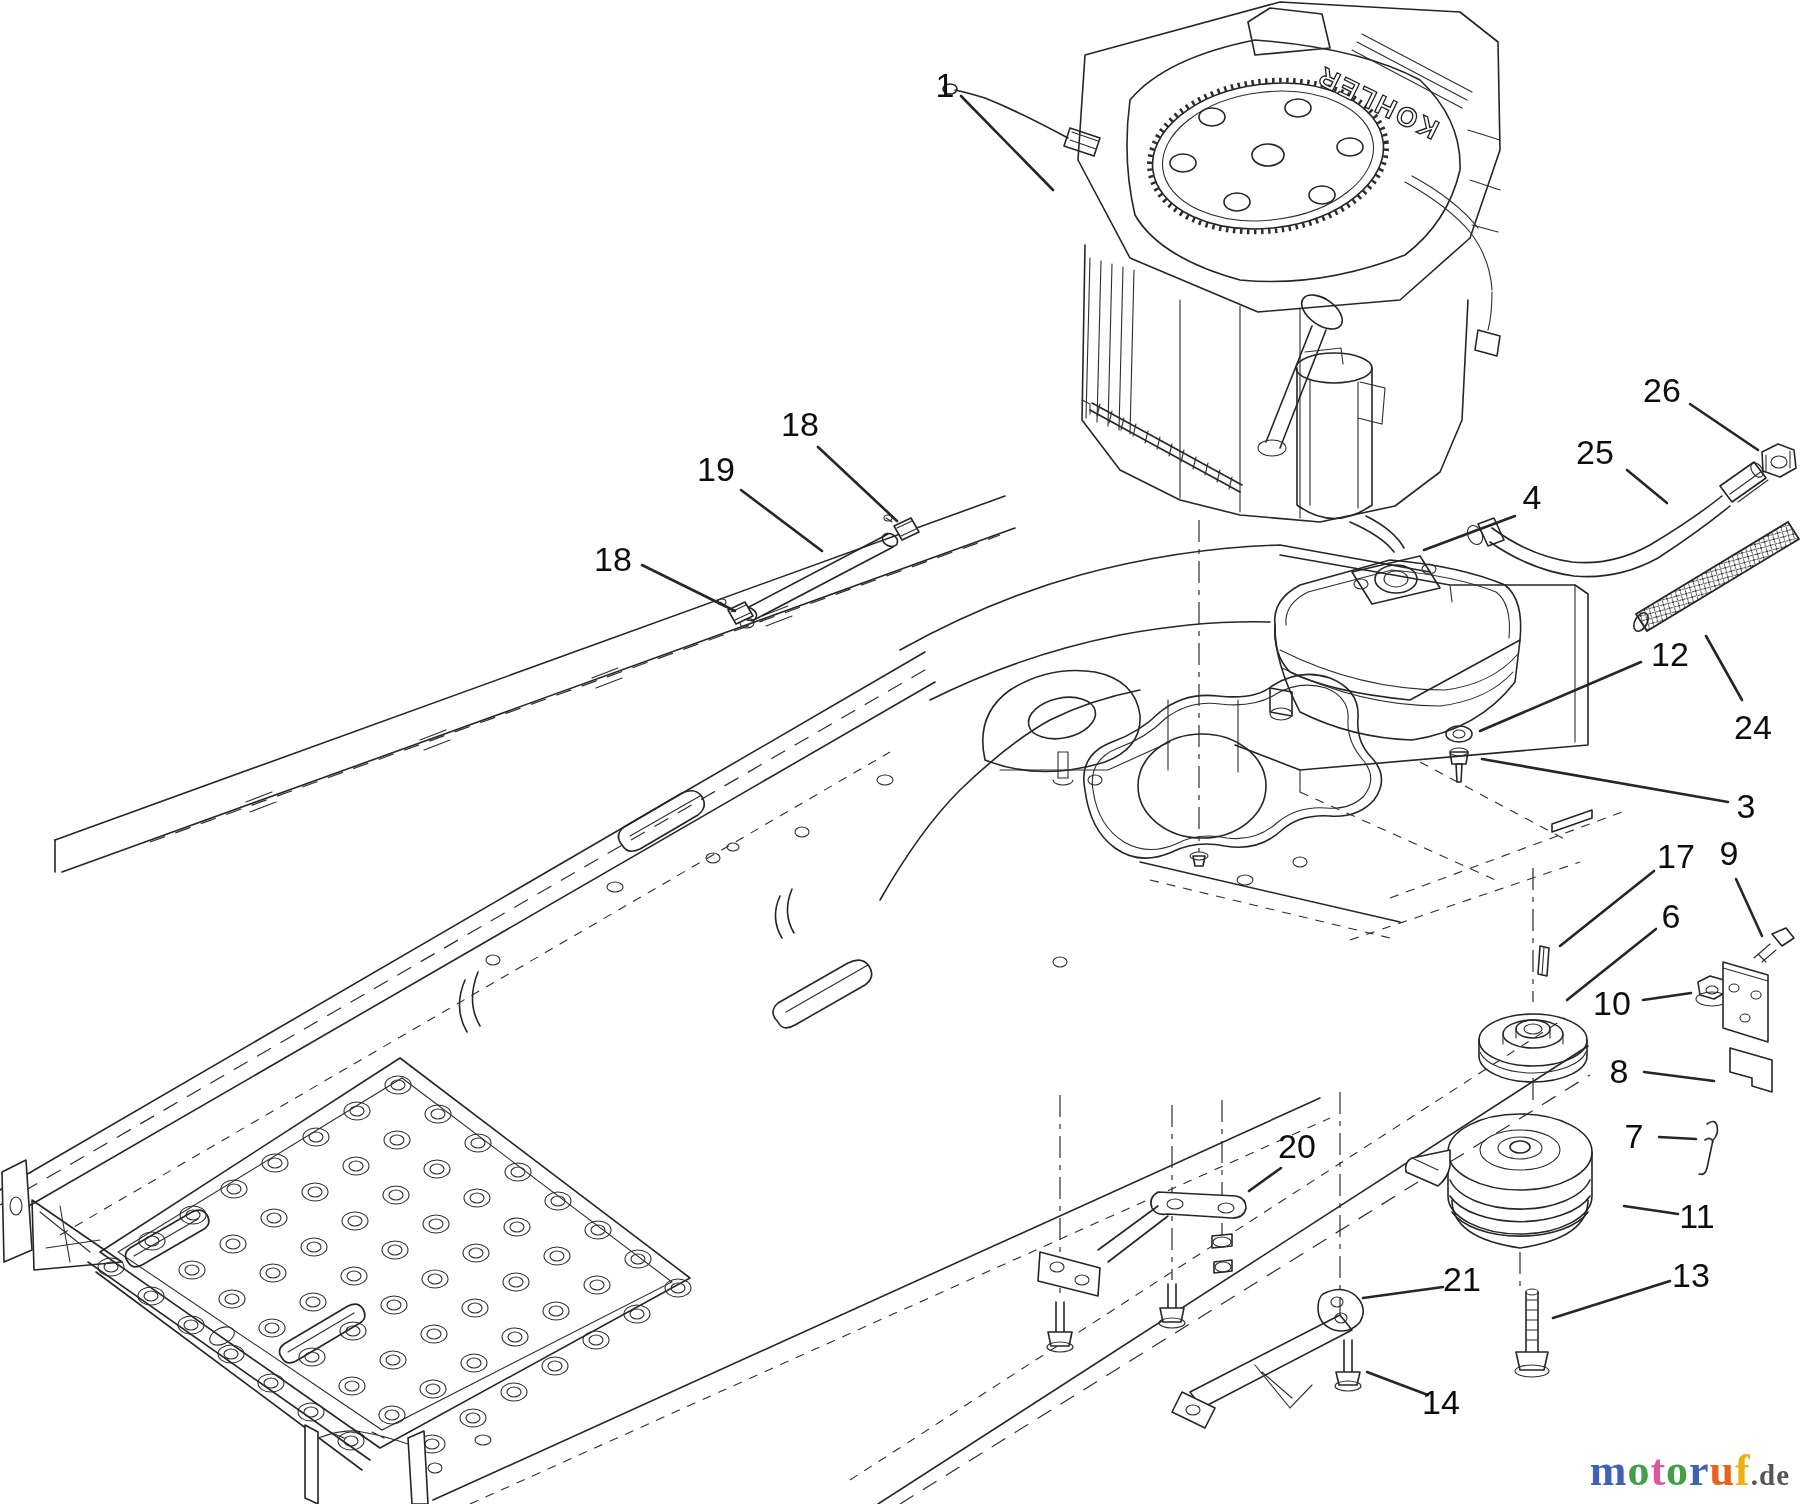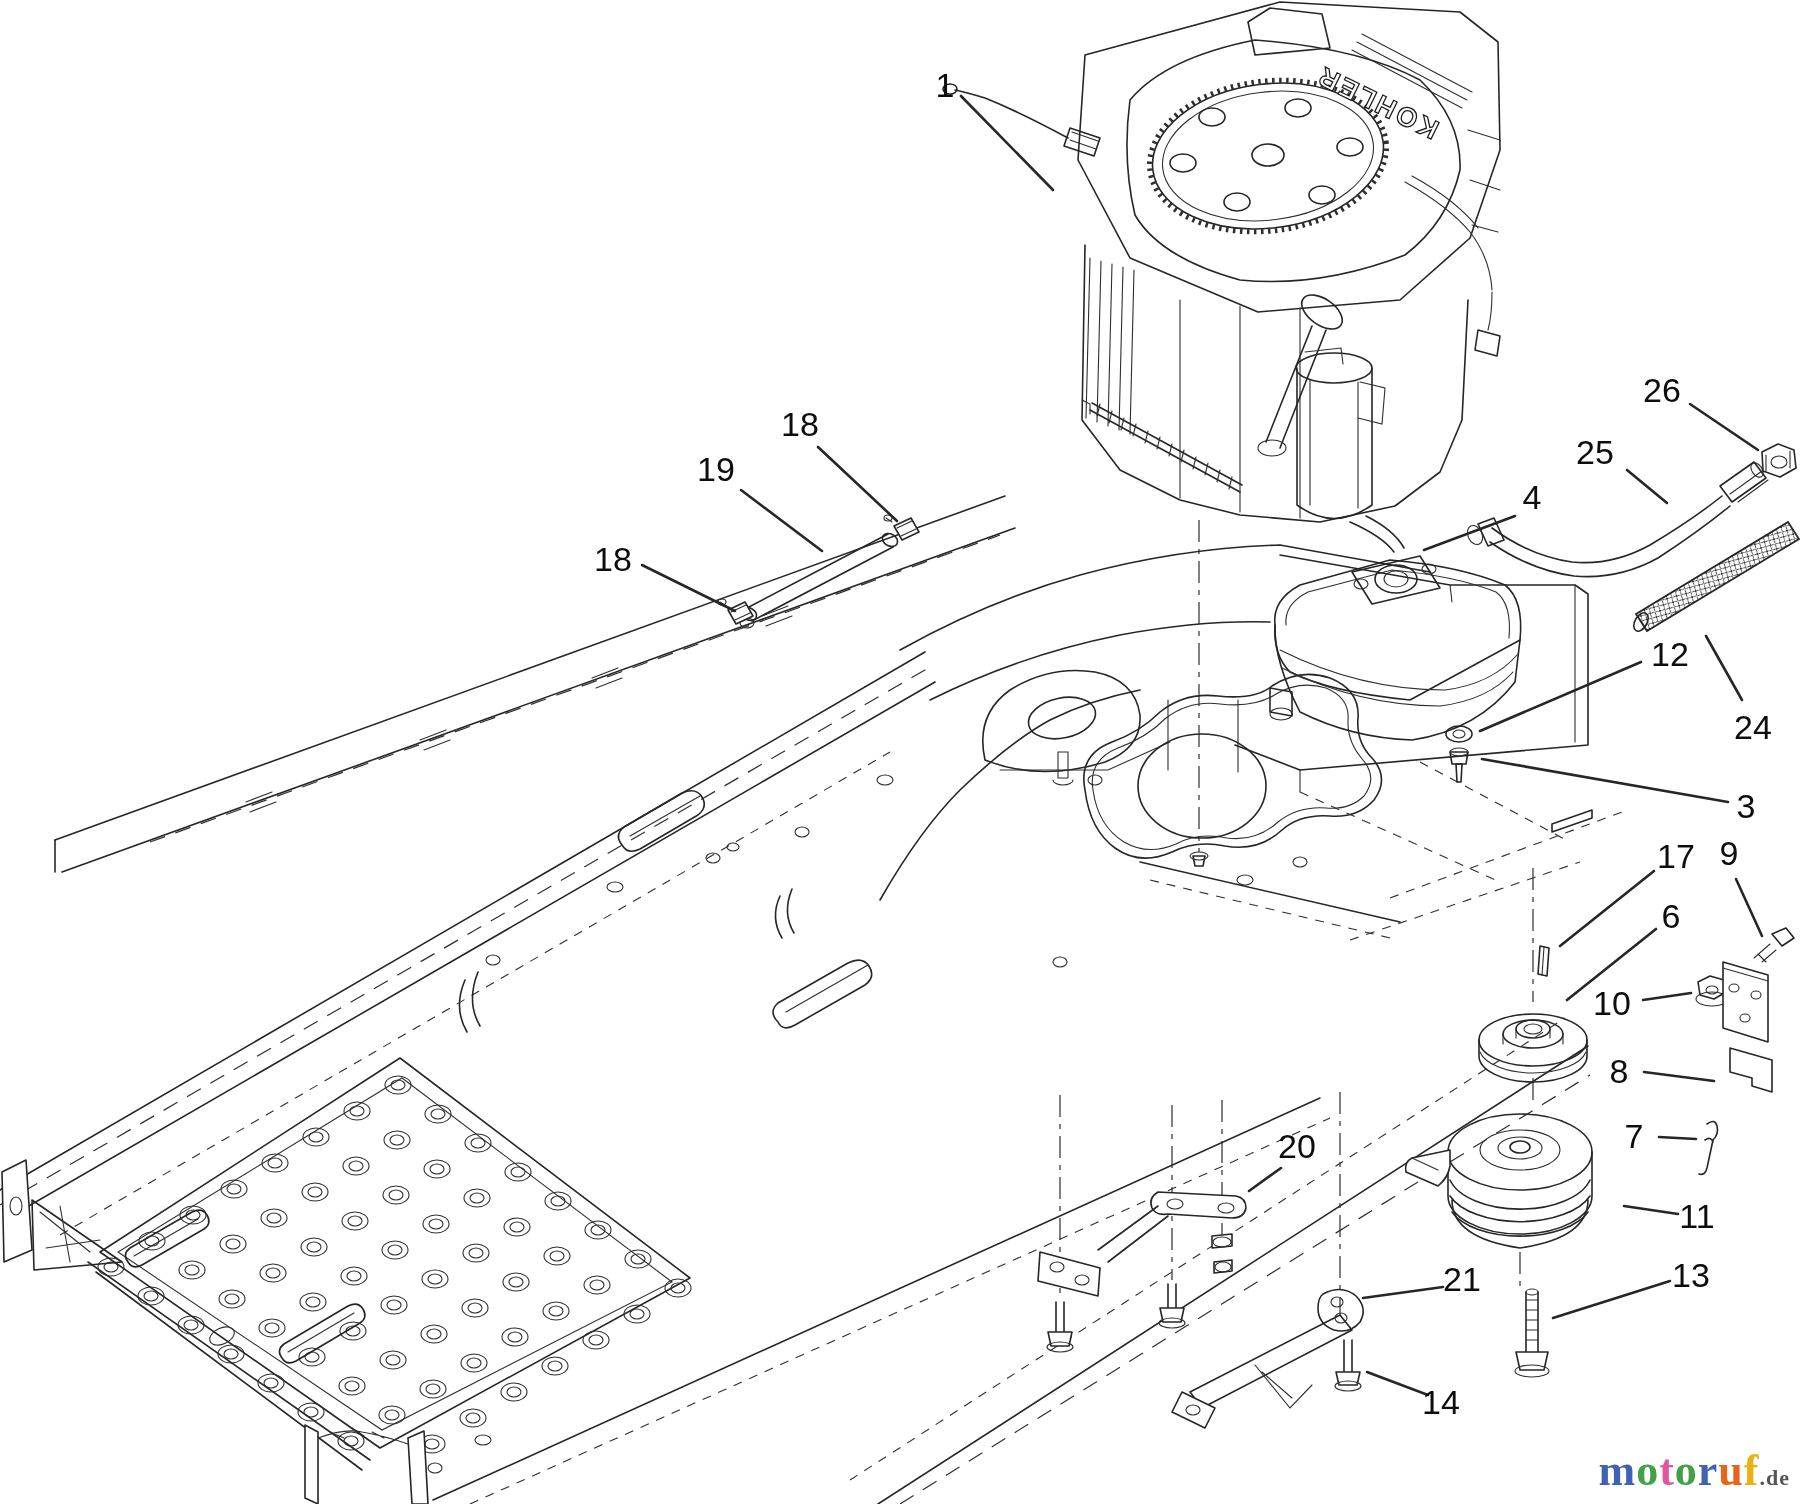--- a/index.html
+++ b/index.html
@@ -7,21 +7,21 @@
   svg{position:absolute;left:0;top:0;}
   .ln{fill:none;stroke:#262626;stroke-width:1.6;stroke-linecap:round;stroke-linejoin:round;}
   .ln-thin{fill:none;stroke:#2e2e2e;stroke-width:1.1;stroke-linecap:round;}
   .ln-dash{fill:none;stroke:#2e2e2e;stroke-width:1.2;stroke-dasharray:16 11;}
   .ln-dashsm{fill:none;stroke:#2e2e2e;stroke-width:1.1;stroke-dasharray:9 8;}
   .ln-cdash{fill:none;stroke:#2e2e2e;stroke-width:1.2;stroke-dasharray:22 7 5 7;}
   .fill-w{fill:#ffffff;stroke:#262626;stroke-width:1.6;stroke-linejoin:round;}
   .callout-text{font-family:"Liberation Sans",sans-serif;fill:#0d0d0d;}
   .kohler{font-family:"Liberation Sans",sans-serif;font-weight:bold;fill:#ffffff;stroke:#1c1c1c;stroke-width:1.3;letter-spacing:3px;}
   #watermark{position:absolute;right:10px;bottom:8px;font-family:"Liberation Serif",serif;font-weight:bold;font-size:44px;letter-spacing:1px;}
-  #watermark .suffix{font-size:22px;font-weight:bold;}
+  #watermark .suffix{font-size:29px;font-weight:bold;}
 </style>
 </head>
 <body>
 
 <div id="stage">
 <svg id="art" width="1800" height="1504" viewBox="0 0 1800 1504">
 
   <g>
 
     <path class="ln" d="M55 840 L1005 496"></path>

